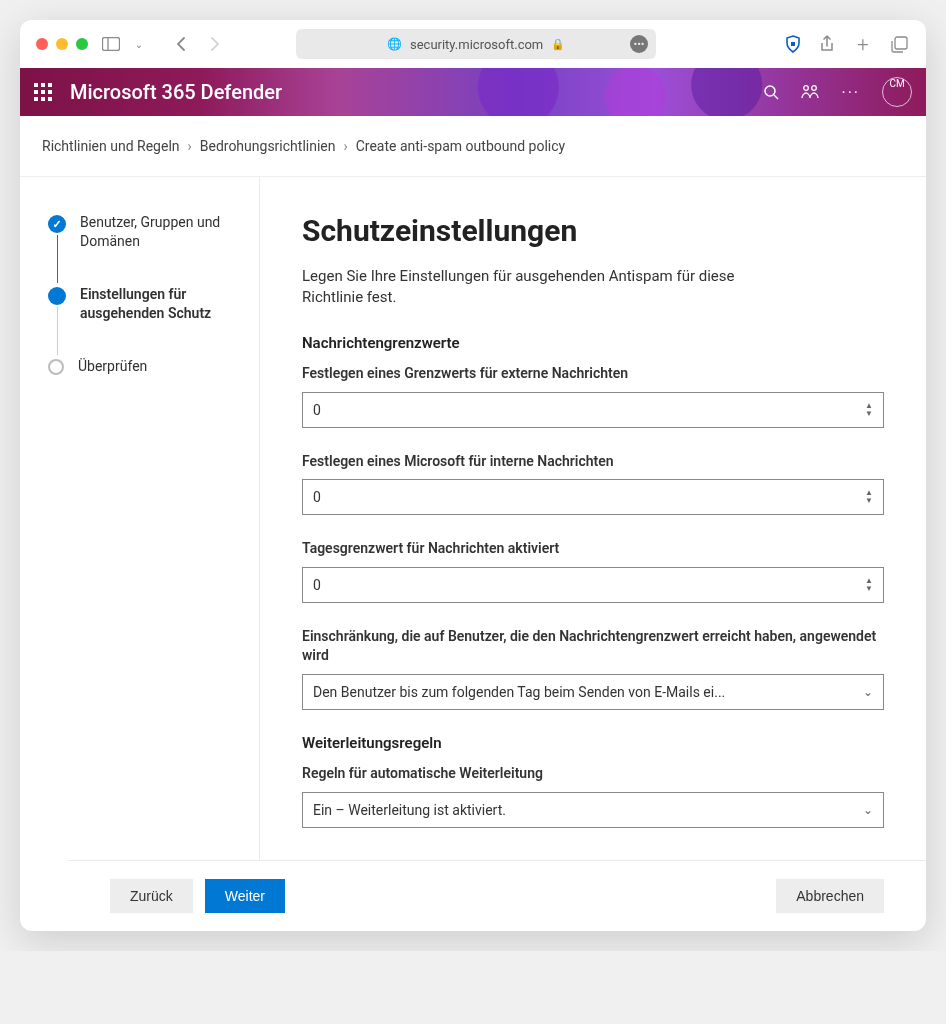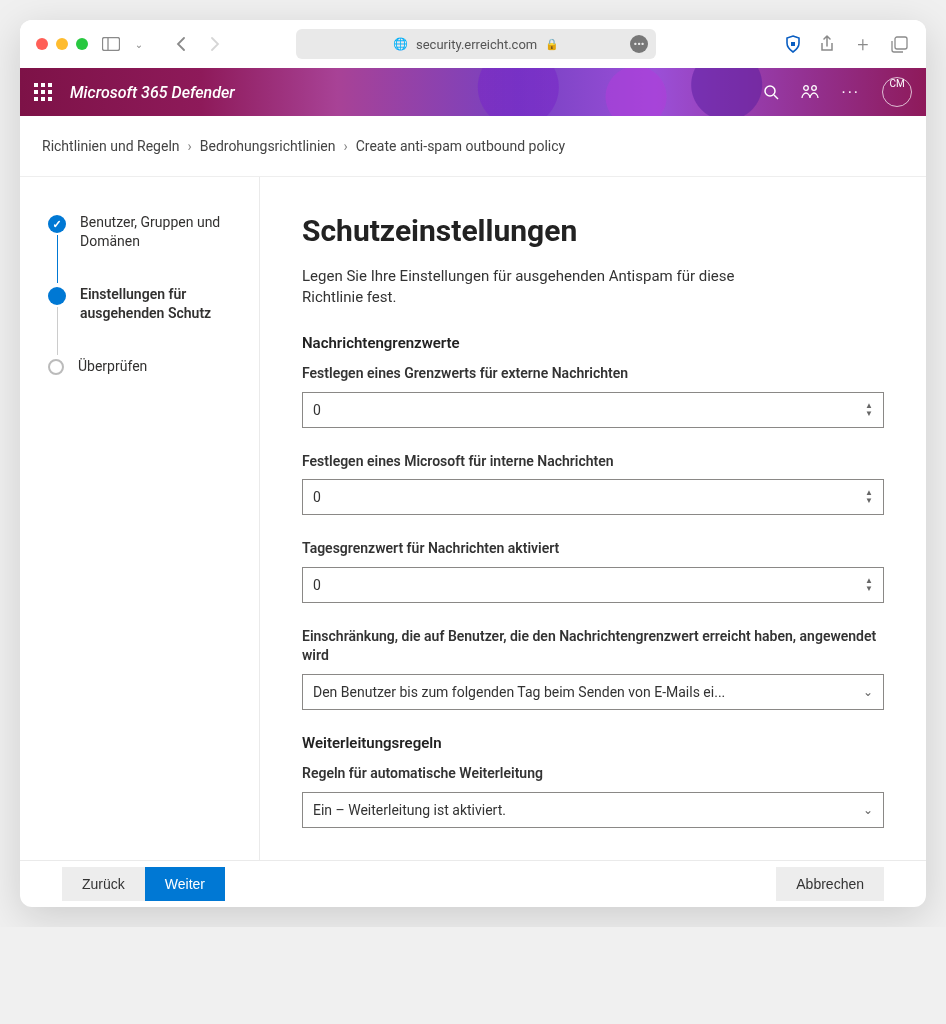--- a/index.html
+++ b/index.html
@@ -82,21 +82,21 @@
       radial-gradient(circle at 78% 35%, rgba(90,30,160,0.8) 0 35px, transparent 36px);
     opacity:0.65;
   }
   .app-header > * { position: relative; z-index: 1; }
   .waffle {
     width: 18px; height: 18px;
     display: grid; grid-template-columns: repeat(3,4px); grid-template-rows: repeat(3,4px);
     gap: 3px; margin-right: 18px;
   }
   .waffle span { background: #fff; width: 4px; height: 4px; }
-  .app-title { font-size: 16px; font-weight: 500; font-style: italic; }
+  .app-title { font-size: 20px; font-weight: 500; }
   .header-actions { margin-left: auto; display: flex; align-items: center; gap: 22px; }
   .header-icon { color: #fff; font-size: 16px; display:inline-flex; }
   .avatar {
     width: 30px; height: 30px; border-radius: 50%; border: 1.5px solid rgba(255,255,255,0.7);
     display: flex; justify-content: center;
     font-size: 10px; color: #fff;
   }
   
   .breadcrumb {
     padding: 22px 22px;
@@ -152,22 +152,22 @@
     position: relative;
   }
   .num-input .spinners {
     display:flex; flex-direction:column; gap:0px; color:#666; font-size:8px; line-height:8px;
   }
   .select .chev { color:#666; font-size:12px;}
   .select .sel-text { white-space: nowrap; overflow: hidden; text-overflow: ellipsis; max-width: calc(100% - 24px); }
   
   .footer {
     border-top: 1px solid #eaeaea;
-    padding: 6px 42px;
-    display: flex; align-items: center; gap: 0;
+    padding: 18px 42px;
+    display: flex; align-items: center; gap: 12px; margin-left: 48px;
   }
   .btn {
     height: 34px; padding: 0 20px; font-size: 14px; border: none; cursor: pointer;
     display:inline-flex; align-items:center;
   }
   .btn.secondary { background: #ededed; color: #333; }
   .btn.primary { background: #0078d4; color: #ffffff; }
   .footer .spacer { flex: 1; }
 </style>
 </head>
@@ -196,21 +196,21 @@
         </svg>
     </span>
     <span class="tb-icon" style="opacity:0.35;">
       <svg width="12" height="14" viewBox="0 0 12 14">
           <path d="M3 1 L9 7 L3 13" fill="none" stroke="#8a8a8a" stroke-width="1.8" stroke-linecap="round"></path>
         </svg>
     </span>
 
     <div class="url-bar">
       <span class="globe">🌐</span>
-      <span>security.erreicht.com</span>
+      <span>security.microsoft.com</span>
       <span class="lock">🔒</span>
       <span class="reader">•••</span>
     </div>
 
     <div class="right-icons">
       <span class="shield">
         <svg width="18" height="18" viewBox="0 0 18 18">
             <path d="M9 1 L15 3 V8 C15 13 9 17 9 17 C9 17 3 13 3 8 V3 Z" fill="none" stroke="#0a5ec2" stroke-width="1.6"></path>
             <rect x="7" y="7" width="4" height="4" fill="#0a5ec2"></rect>
           </svg>

